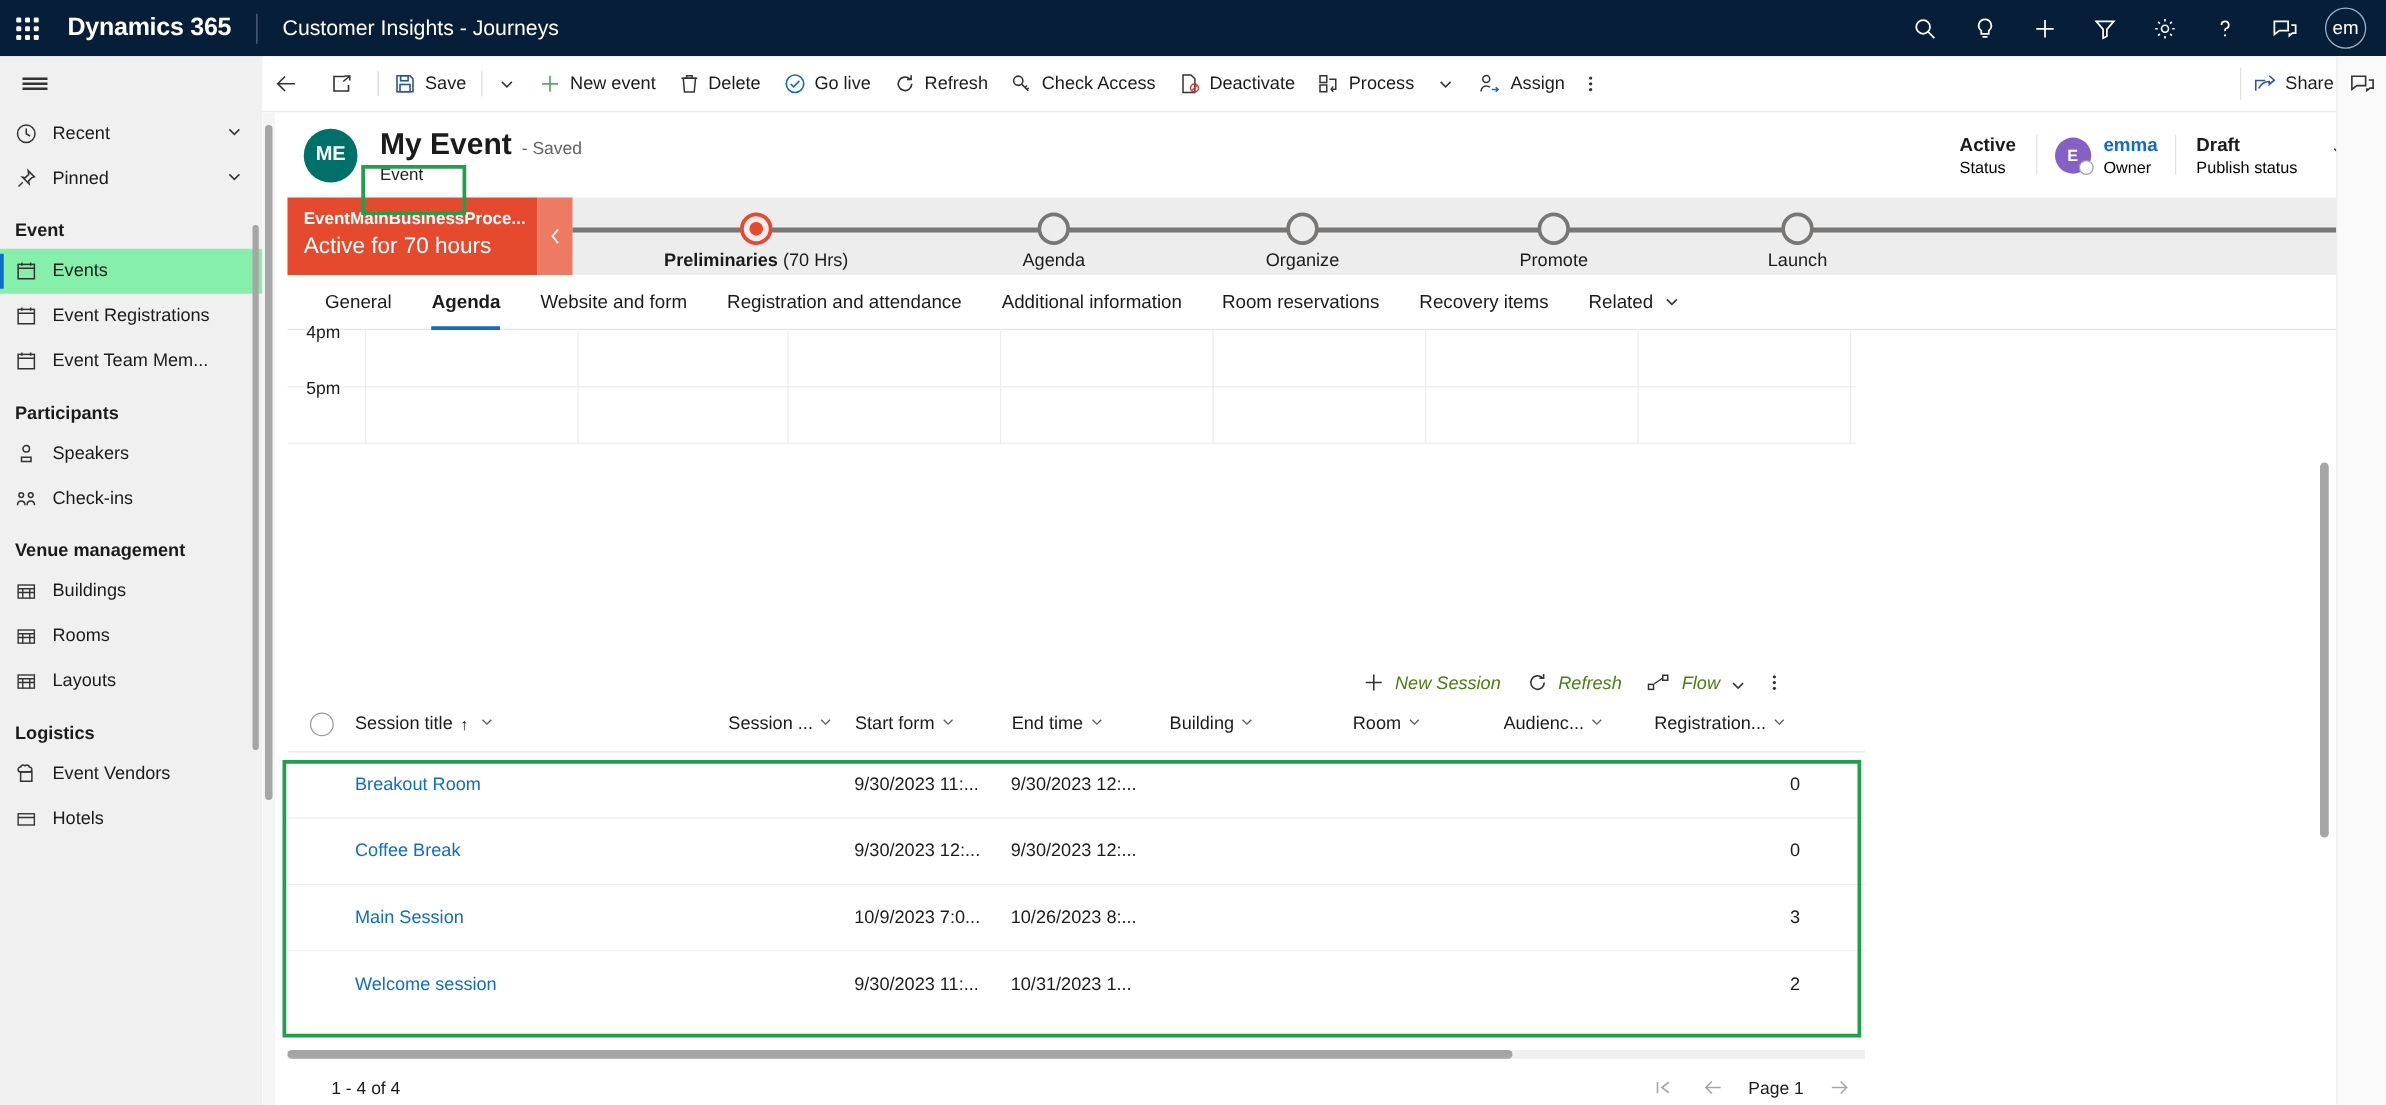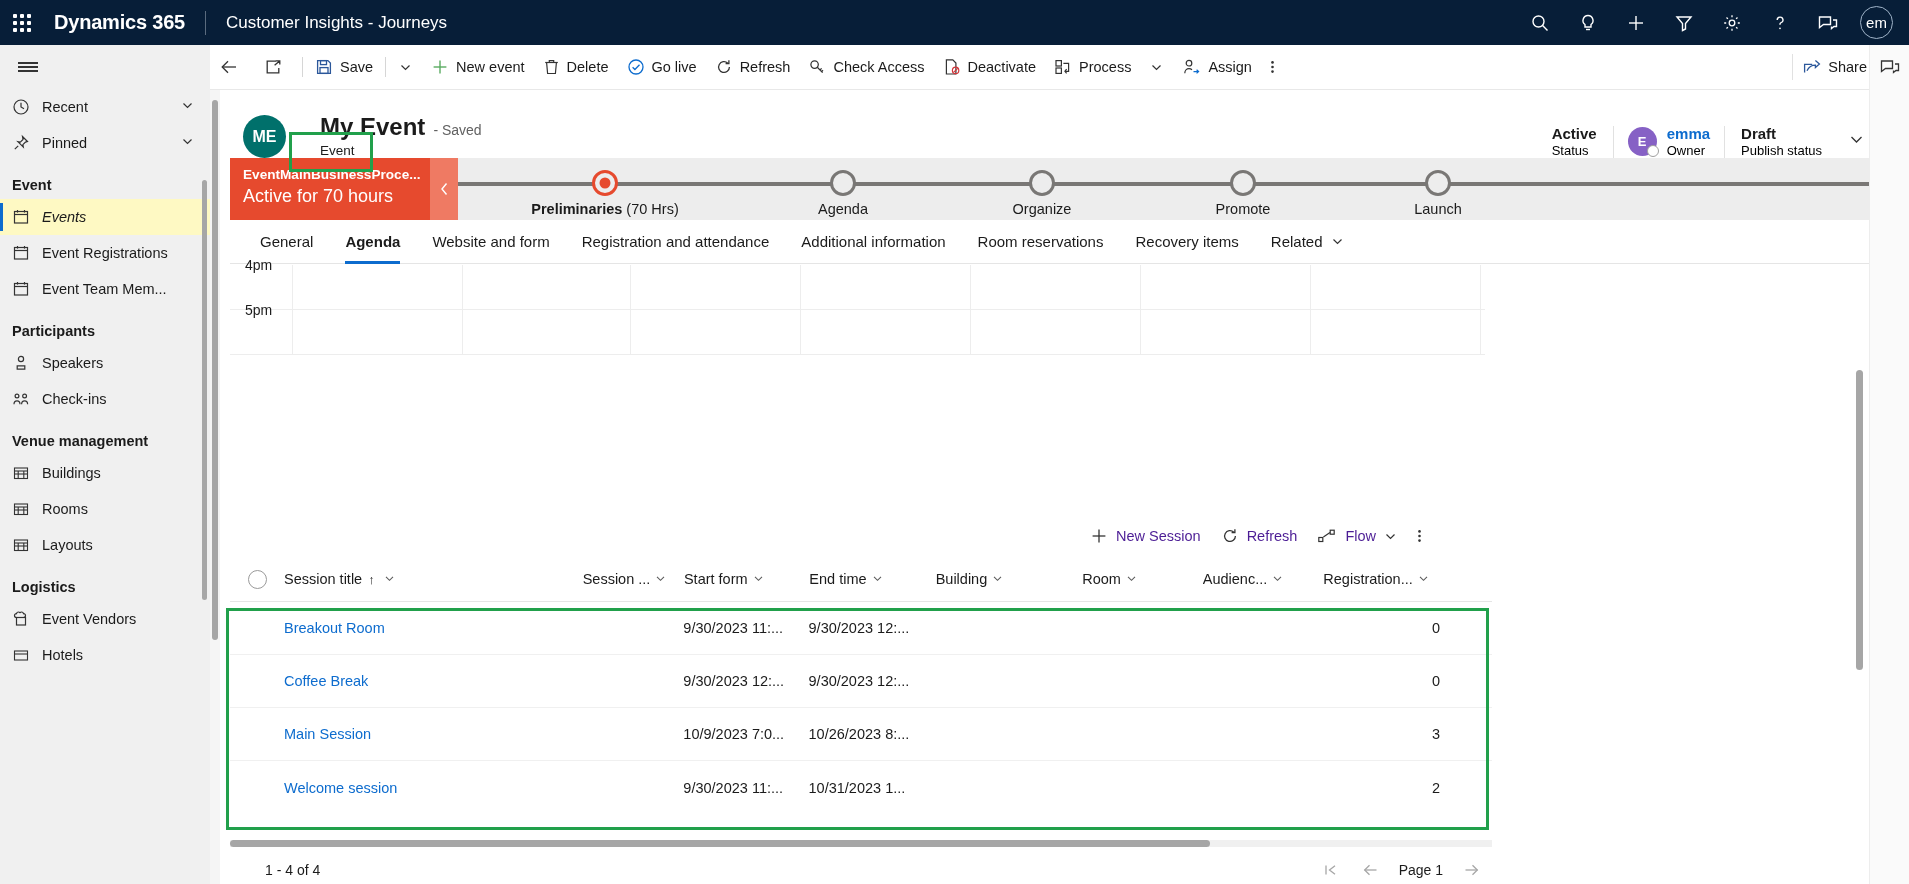--- a/index.html
+++ b/index.html
@@ -51,21 +51,21 @@
     background: #f0f0f0; overflow: hidden;
   }
   .hamburger {
     height: 44px; display: flex; align-items: center; padding-left: 18px; cursor: pointer;
   }
   .hamburger span { display: block; width: 20px; height: 1.6px; background: #333; margin: 2.6px 0; }
   .nav-row {
     display: flex; align-items: center; height: 36px; padding-left: 12px;
     font-size: 14.5px; color: #1b1b1b; cursor: pointer; position: relative;
   }
-  .nav-row.selected { background: #fef9c3; font-style: italic; }
+  .nav-row.selected { background: #86efac; }
   .nav-row.selected::before {
     content: ""; position: absolute; left: 0; top: 4px; bottom: 4px;
     width: 3px; background: #0d6cce;
   }
   .nav-ico {
     width: 30px; display: flex; align-items: center; justify-content: flex-start;
     flex: 0 0 30px;
   }
   .nav-label { white-space: nowrap; overflow: hidden; text-overflow: ellipsis; }
   .nav-chev { margin-left: auto; margin-right: 16px; }
@@ -103,22 +103,22 @@
   .form-edge {
     position: absolute; left: 0; top: 0; width: 10px; height: 794px; background: #f5f5f5;
   }
   .form-scroll-h {
     position: absolute; left: 2px; top: 10px; width: 6px; height: 540px;
     background: #a6a6a6; border-radius: 3px;
   }
 
   
   .rec-header {
-    position: absolute; left: 20px; top: 0; right: 16px; height: 68px;
-    display: flex; align-items: flex-end; padding-left: 13px; gap: 16px;
+    position: absolute; left: 20px; top: 0; right: 0; height: 68px;
+    display: flex; align-items: center; padding-left: 13px;
   }
   .rec-av {
     width: 43px; height: 43px; border-radius: 50%; background: #00706b;
     color: #fff; font-size: 16px; font-weight: 600;
     display: flex; align-items: center; justify-content: center; flex: 0 0 43px;
   }
   .rec-titles { margin-left: 18px; }
   .rec-title-line { display: flex; align-items: baseline; }
   .rec-title { font-size: 24px; font-weight: 600; color: #1b1b1b; }
   .rec-saved { font-size: 14px; color: #616161; margin-left: 8px; }
@@ -217,22 +217,22 @@
     position: absolute; left: 15px; top: -8px; font-size: 14px; color: #1b1b1b;
   }
   .cal-vline { position: absolute; top: 0; bottom: 0; width: 1px; background: #ededed; }
 
   
   .sg-toolbar {
     position: absolute; left: 1080px; top: 515px; height: 42px;
     display: flex; align-items: center;
   }
   .sg-btn {
-    display: flex; align-items: center; height: 38px; padding: 0 10px;
-    font-size: 14.5px; color: #4c1d95; cursor: pointer; white-space: nowrap;
+    display: flex; align-items: flex-end; height: 38px; padding: 0 10px;
+    font-size: 14.5px; color: #4d7c0f; cursor: pointer; white-space: nowrap; font-style: italic;
   }
   .sg-btn .ci { margin-right: 8px; display: flex; align-items: center; }
 
   
   .grid {
     position: absolute; left: 230px; top: 557px; width: 1262px;
   }
   .grid-head {
     display: flex; align-items: center; height: 45px;
     border-bottom: 1px solid #e5e5e5; font-size: 14.5px; color: #1b1b1b;

